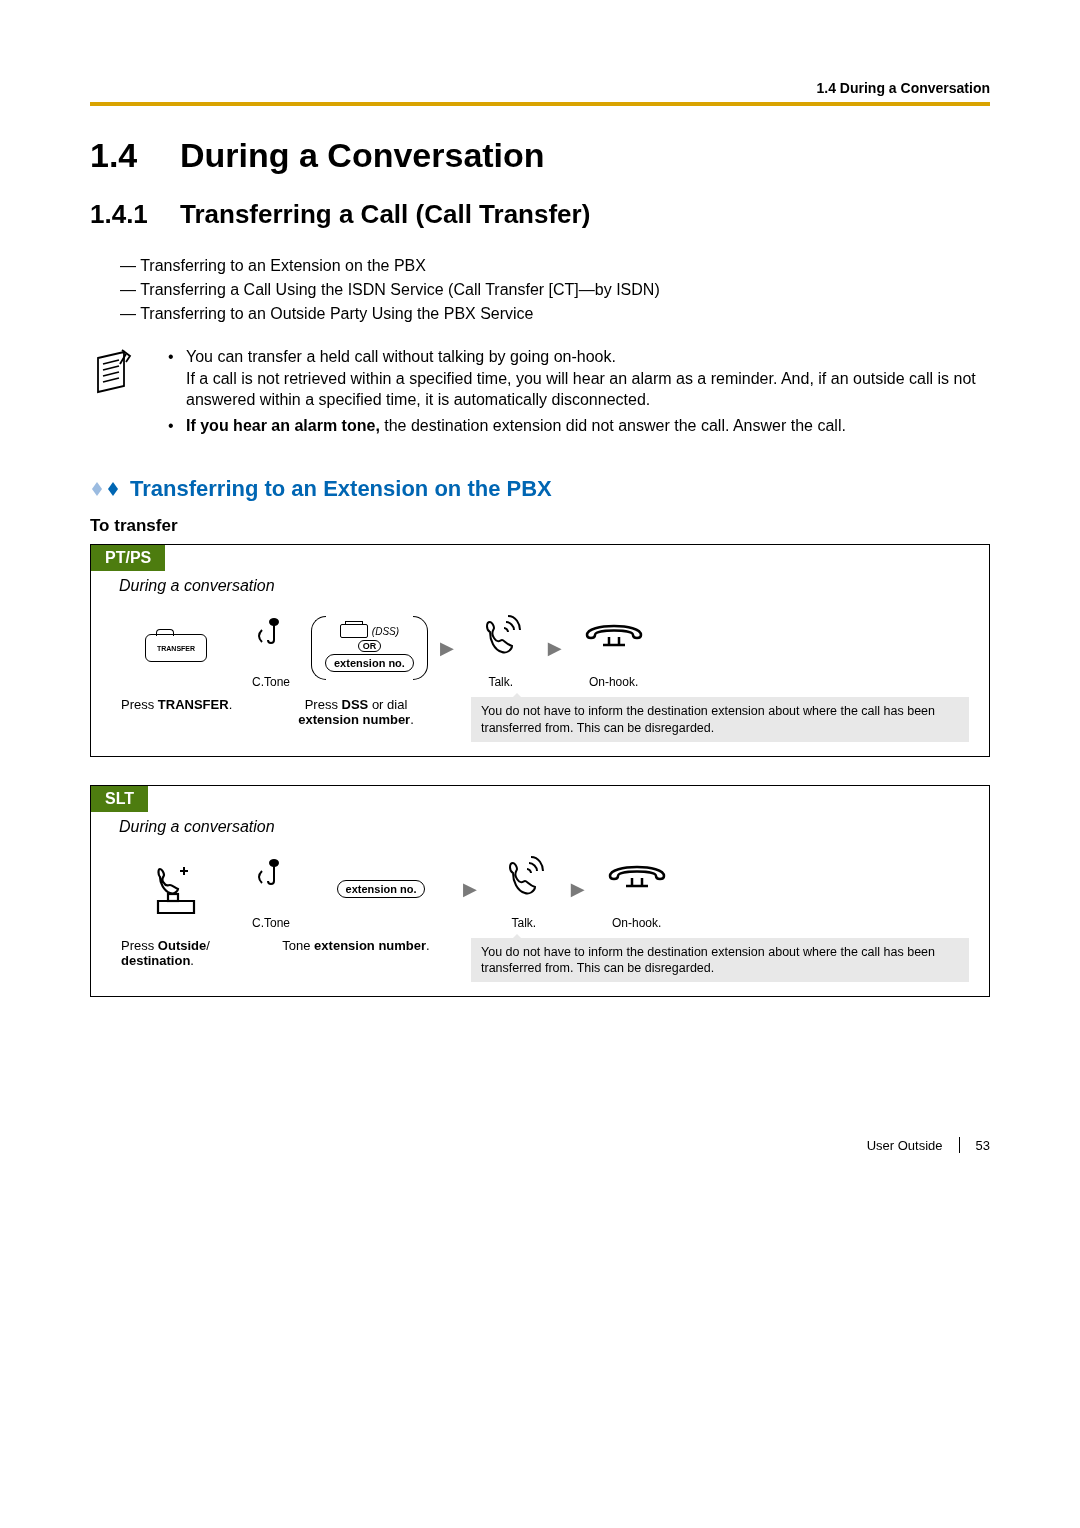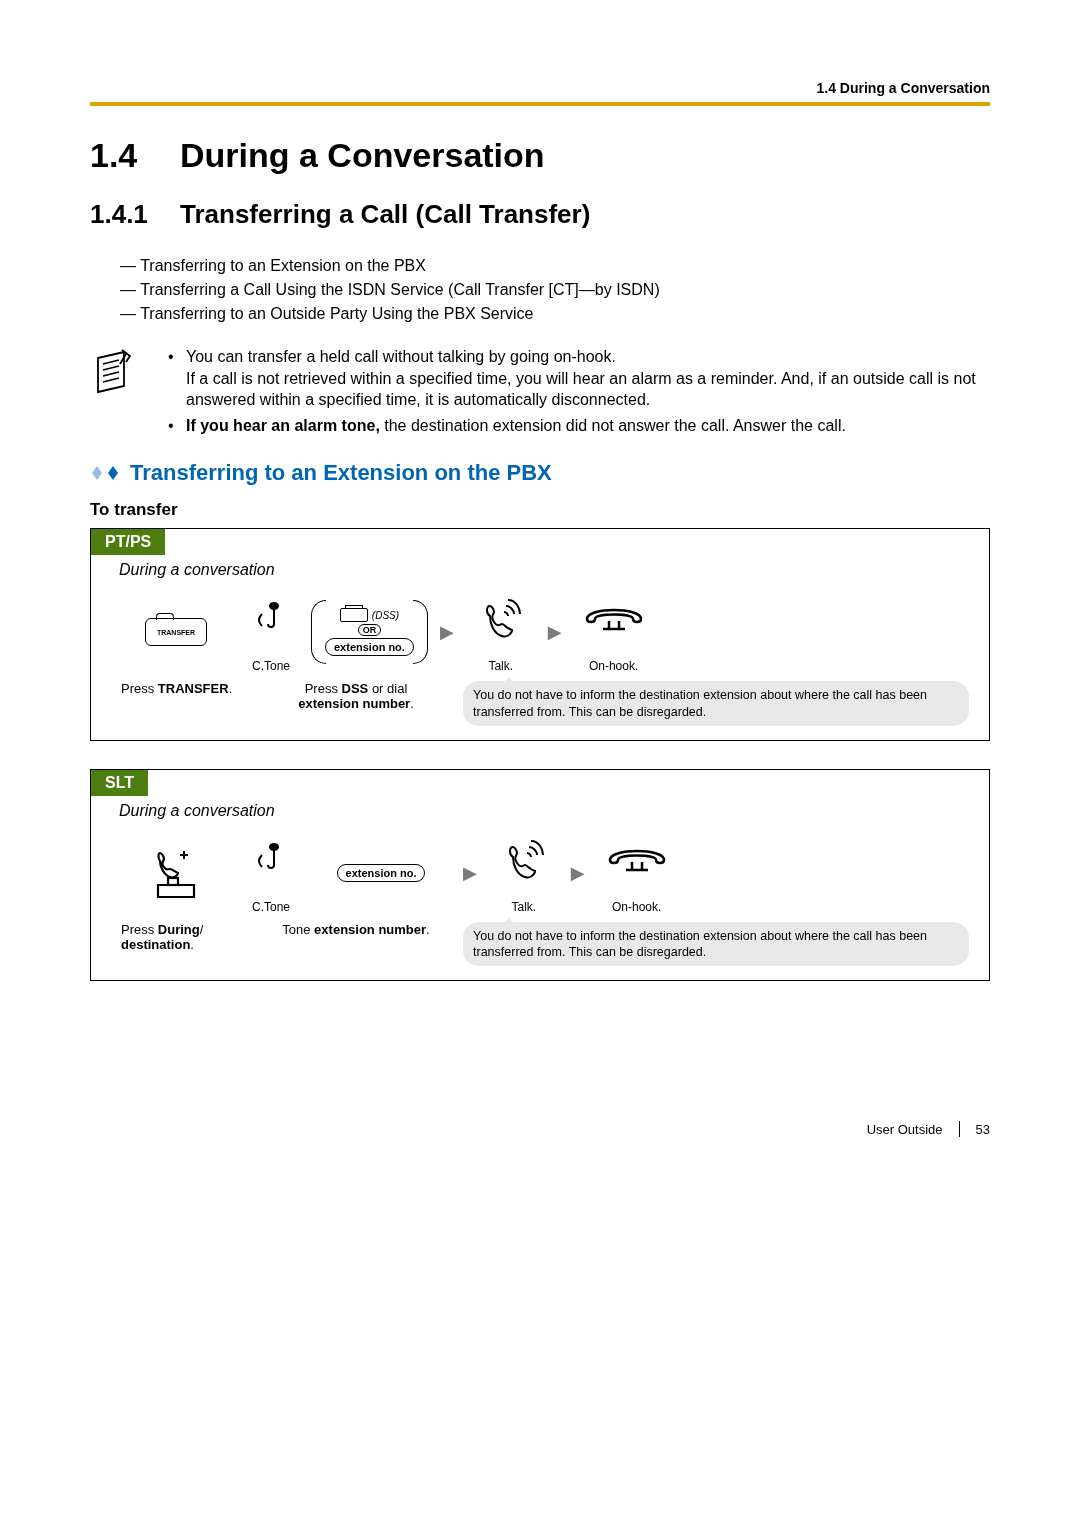--- a/index.html
+++ b/index.html
@@ -39,21 +39,21 @@
   h2 .num { display:inline-block; width: 90px; }
   .toc-list {
     margin: 0 0 20px 30px;
     font-size: 16px;
     line-height: 1.5;
   }
   .toc-list div::before { content: "— "; }
   .note-row {
     display: flex;
     gap: 24px;
-    margin-bottom: 20px;
+    margin-bottom: 36px;
     align-items: flex-start;
   }
   .note-icon {
     flex: 0 0 50px;
     padding-top: 2px;
   }
   .note-body {
     font-size: 16px;
     line-height: 1.35;
   }
@@ -162,27 +162,27 @@
   }
   .caption-row {
     display:flex;
     align-items:flex-start;
     padding: 0 20px 14px 30px;
     gap: 10px;
   }
   .caption-col { font-size: 13px; }
   .callout {
     background: #e8e8e8;
-    border-radius: 16px;
+    border-radius: 0;
     padding: 6px 10px;
     font-size: 12.5px;
     line-height: 1.3;
     position: relative;
     flex: 1;
-    margin-left: 2px;
+    margin-left: 10px;
   }
   .callout::before {
     content:"";
     position:absolute;
     left: 40px; top:-10px;
     border: 6px solid transparent;
     border-bottom-color: #e8e8e8;
   }
   .footer {
     display:flex;
@@ -409,21 +409,21 @@
               <path d="M28 22 L28 30 M38 22 L38 30 M22 30 L44 30"></path>
             </g>
           </svg>
         </div>
         <div class="lbl">On-hook.</div>
       </div>
     </div>
 
     <div class="caption-row">
       <div class="caption-col" style="width:130px">
-        <span>Press </span><b>During</b><span>/</span><br><b>destination</b><span>.</span>
+        <span>Press </span><b>Outside</b><span>/</span><br><b>destination</b><span>.</span>
       </div>
       <div class="caption-col" style="width:190px;text-align:center">
         <span>Tone </span><b>extension number</b><span>.</span>
       </div>
       <div class="callout">You do not have to inform the destination extension about where the call has been transferred from. This can be disregarded.</div>
     </div>
   </div>
 
   <div class="footer">
     <span>User Outside</span>

